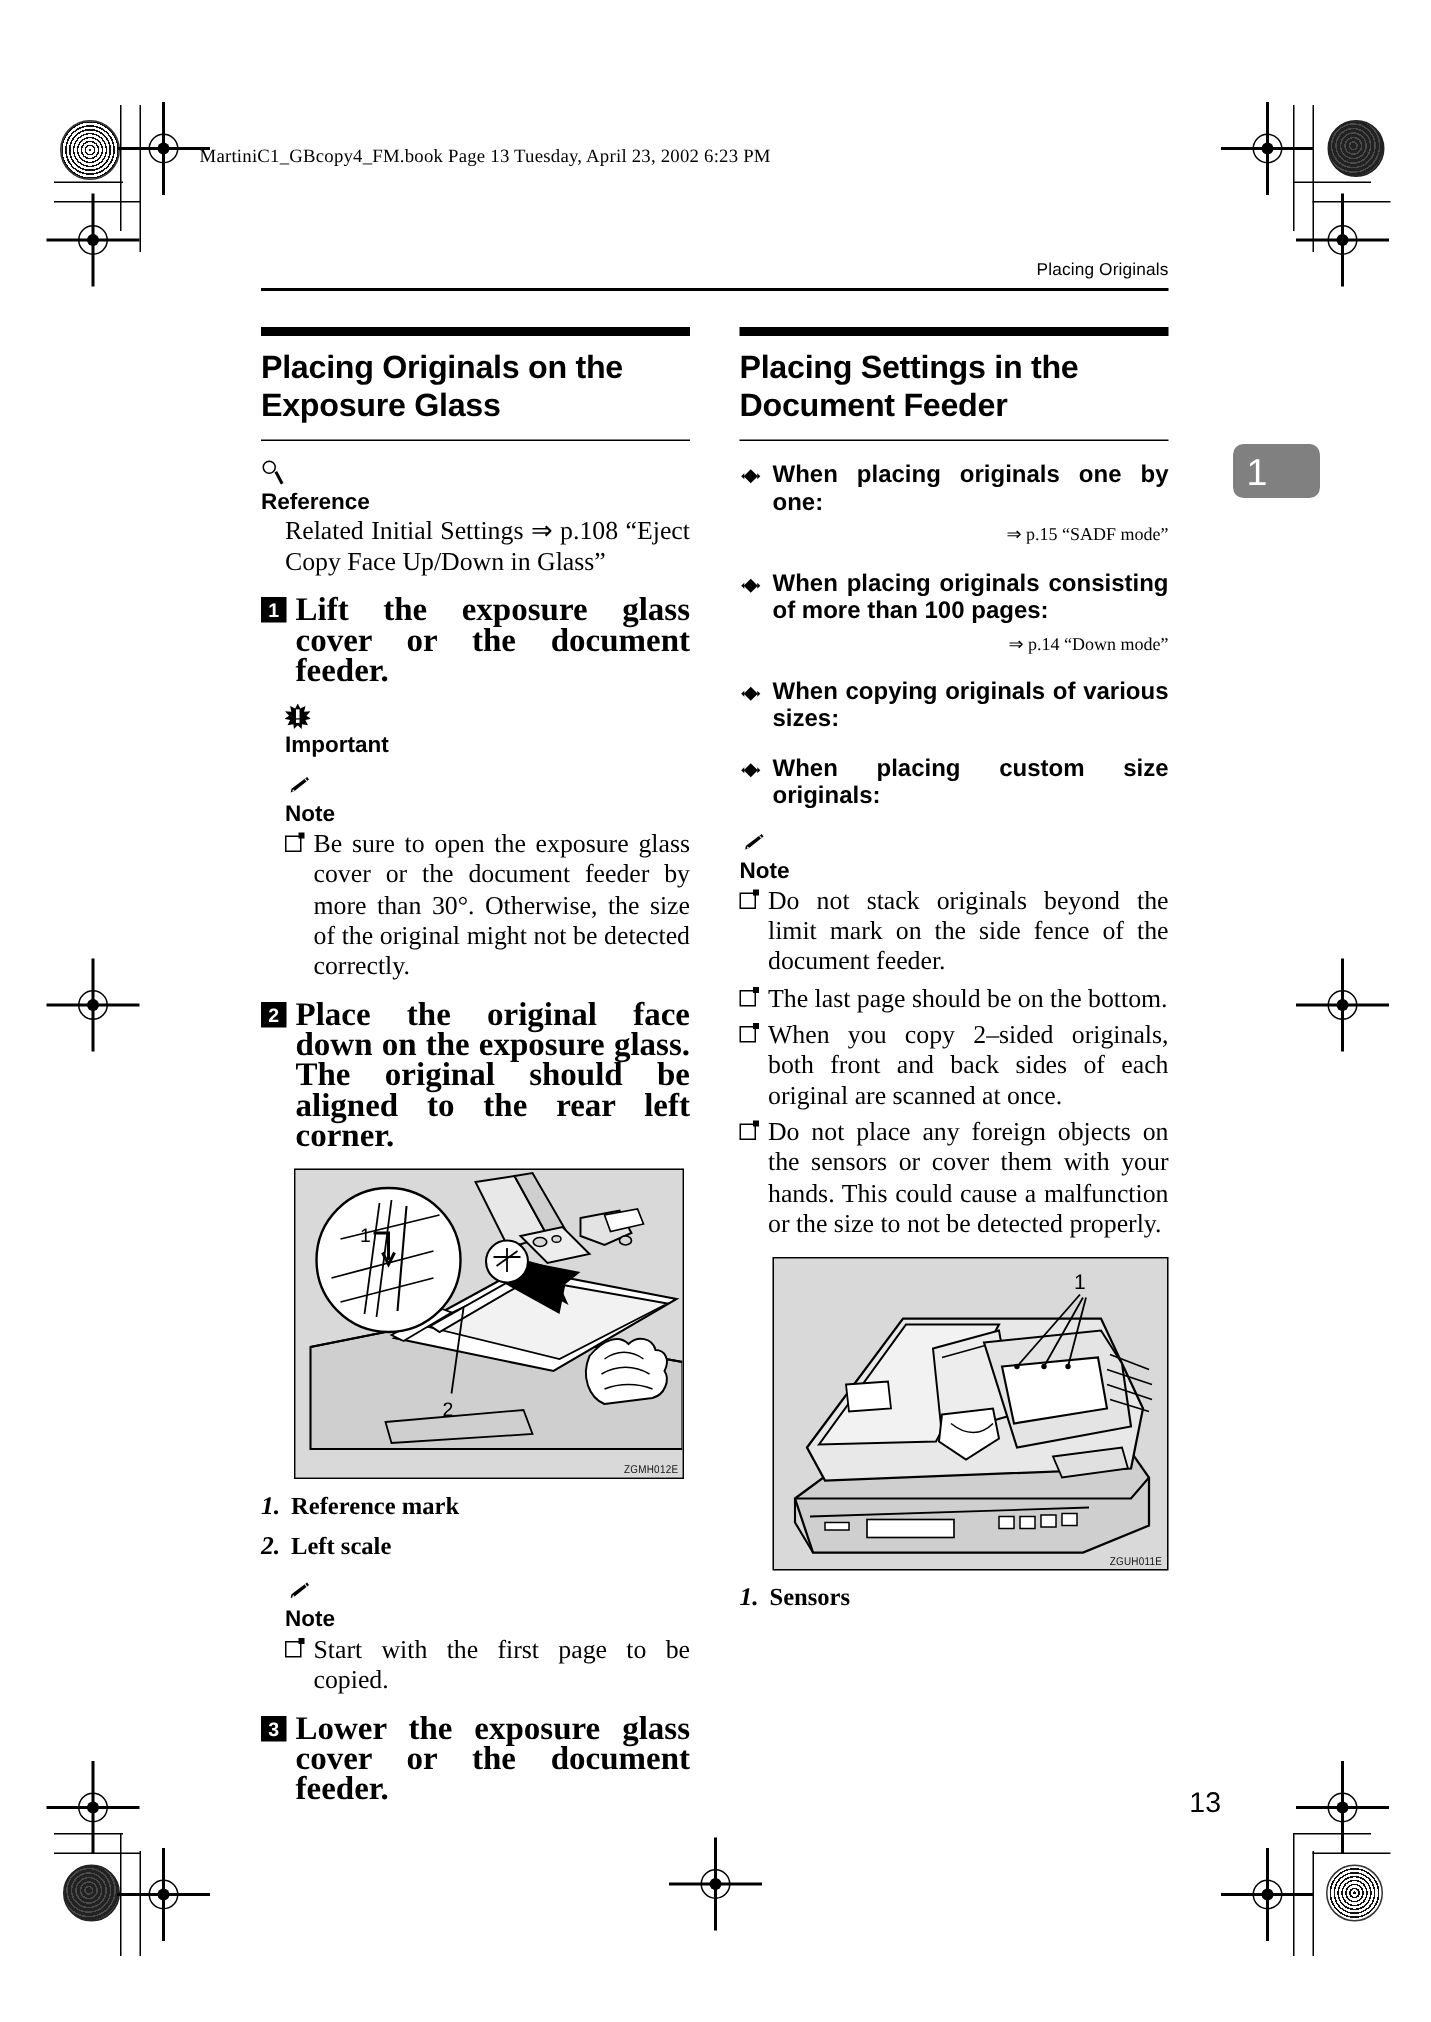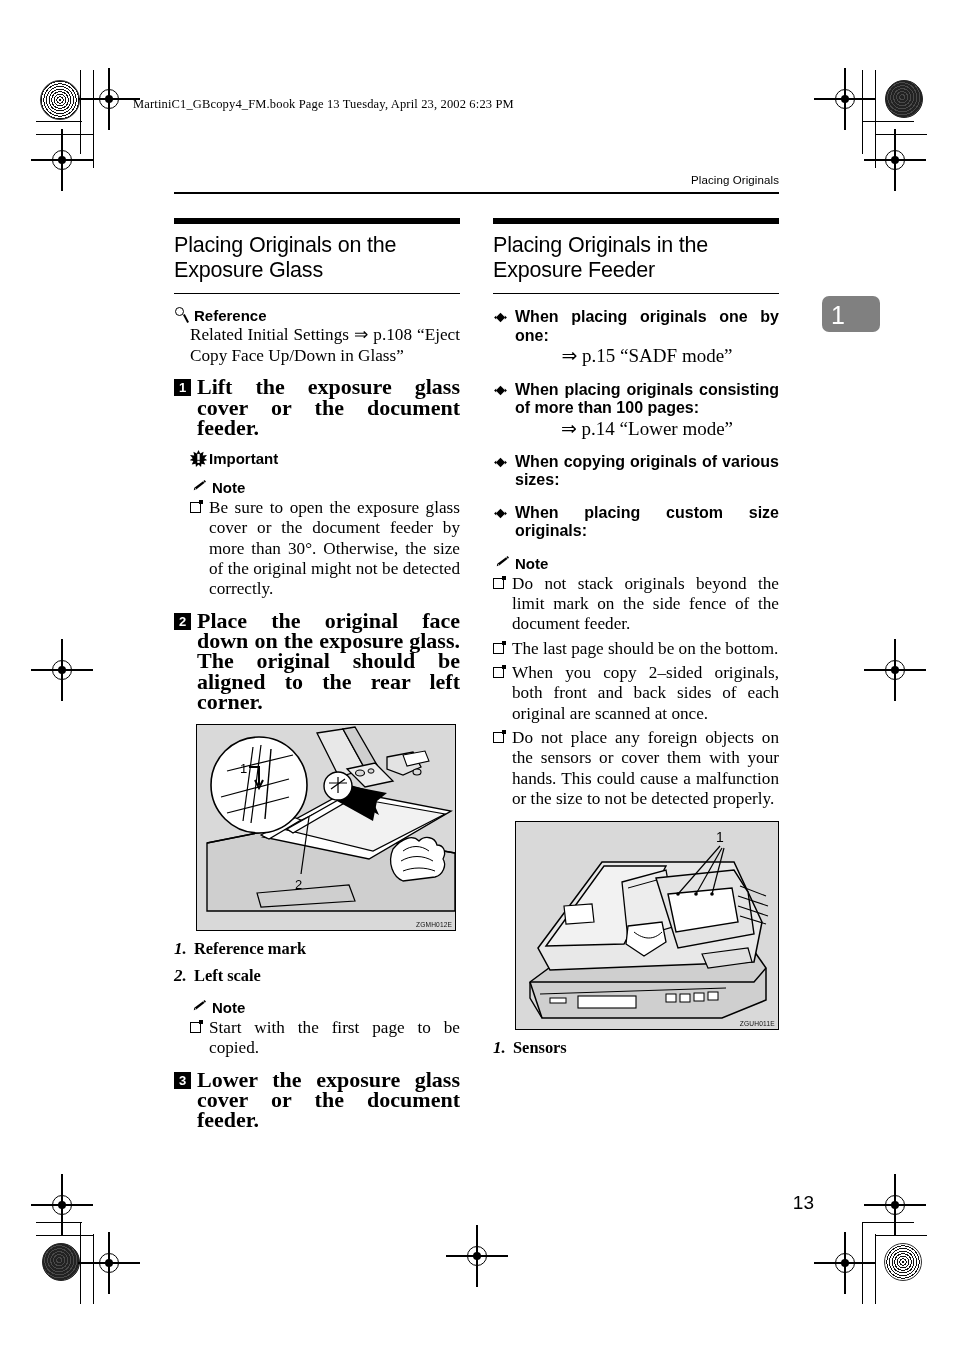--- a/index.html
+++ b/index.html
@@ -30,29 +30,29 @@
 
   .runhead{position:absolute;right:175px;top:174px;font-size:11.5px;
       font-family:"Liberation Sans",sans-serif;letter-spacing:.1px;}
   .rule-top{position:absolute;left:174px;top:192px;width:605px;height:1.6px;background:#000;}
 
   .col{position:absolute;top:218px;width:286px;}
   .col-left{left:174px;}
   .col-right{left:493px;}
 
   .secbar{width:100%;height:6px;background:#000;margin-bottom:9px;}
-  h1.sec{font-family:"Liberation Sans",sans-serif;font-weight:normal;
+  h1.sec{font-family:"Liberation Sans",sans-serif;font-weight:bold;
       font-size:21.5px;line-height:25px;margin:0 0 6px 0;letter-spacing:-.2px;}
   .sec-underline{width:100%;height:1.3px;background:#000;margin:10px 0 13px 0;}
 
   .body{font-size:17.2px;line-height:20.5px;text-align:justify;
         font-family:"Liberation Serif",serif;}
 
   
-  .lblrow{display:flex;align-items:flex-start;gap:2px;margin:9px 0 1px 0;}
+  .lblrow{display:flex;align-items:flex-start;gap:2px;margin:9px 0 1px 0;flex-direction:column;}
   .lblrow .lbl{font-family:"Liberation Sans",sans-serif;font-weight:bold;
        font-size:15px;line-height:17px;}
   .ico{flex:0 0 auto;display:inline-block;position:relative;}
 
   
   .ico-mag{width:17px;height:17px;margin-right:1px;}
   .ico-mag .g{position:absolute;left:1px;top:0px;width:9px;height:9px;
       border:1.7px solid #000;border-radius:50%;box-sizing:border-box;}
   .ico-mag .h{position:absolute;left:8.5px;top:8px;width:2px;height:9px;
       background:#000;transform:rotate(-28deg);transform-origin:top left;}
@@ -80,21 +80,21 @@
       line-height:17px;text-align:center;margin:2px 6px 0 0;}
   .steprow .tx{flex:1 1 auto;font-family:"Liberation Serif",serif;font-weight:bold;
       font-size:22px;line-height:20.3px;text-align:justify;}
 
   
   .diarow{display:flex;align-items:flex-start;margin:14px 0 0 0;}
   .diarow .dia{flex:0 0 auto;width:15px;height:15px;margin:2px 7px 0 0;position:relative;}
   .diarow .tx{flex:1 1 auto;font-family:"Liberation Sans",sans-serif;font-weight:bold;
       font-size:16px;line-height:18.5px;text-align:justify;}
   .diasub{font-family:"Liberation Serif",serif;font-weight:normal;
-      font-size:19px;line-height:20.3px;padding-left:22px;margin-top:1px;text-align:center;}
+      font-size:12px;line-height:20.3px;padding-left:22px;margin-top:1px;text-align:right;}
 
   
   .caprow{display:flex;align-items:flex-start;margin:7px 0 0 0;}
   .caprow .cn{flex:0 0 auto;font-family:"Liberation Serif",serif;font-weight:bold;
       font-style:italic;font-size:17px;line-height:20px;width:20px;}
   .caprow .ct{flex:1 1 auto;font-family:"Liberation Serif",serif;font-weight:bold;
       font-size:16.4px;line-height:20px;}
 
   
   .figbox{position:relative;border:1px solid #000;background:#d9d9d9;overflow:hidden;}
@@ -358,21 +358,21 @@
 
   <div class="steprow">
     <span class="num">3</span>
     <span class="tx">Lower the exposure glass cover or the document feeder.</span>
   </div>
 </div>
 
 <div class="col col-right">
 
   <div class="secbar"></div>
-  <h1 class="sec">Placing Originals in the Exposure Feeder</h1>
+  <h1 class="sec">Placing Settings in the Document Feeder</h1>
   <div class="sec-underline"></div>
 
 
   <div class="diarow">
     <span class="dia">
       <svg width="15" height="15" viewBox="0 0 16 16">
         <path d="M8 3 L13 8 L8 13 L3 8 Z" fill="#000"></path>
         <path d="M1.2 8 L3.4 5.8 L3.4 10.2 Z" fill="#000"></path>
         <path d="M14.8 8 L12.6 5.8 L12.6 10.2 Z" fill="#000"></path>
       </svg>
@@ -384,21 +384,21 @@
   <div class="diarow">
     <span class="dia">
       <svg width="15" height="15" viewBox="0 0 16 16">
         <path d="M8 3 L13 8 L8 13 L3 8 Z" fill="#000"></path>
         <path d="M1.2 8 L3.4 5.8 L3.4 10.2 Z" fill="#000"></path>
         <path d="M14.8 8 L12.6 5.8 L12.6 10.2 Z" fill="#000"></path>
       </svg>
     </span>
     <span class="tx">When placing originals consisting of more than 100 pages:</span>
   </div>
-  <div class="diasub">⇒ p.14 “Lower mode”</div>
+  <div class="diasub">⇒ p.14 “Down mode”</div>
 
   <div class="diarow">
     <span class="dia">
       <svg width="15" height="15" viewBox="0 0 16 16">
         <path d="M8 3 L13 8 L8 13 L3 8 Z" fill="#000"></path>
         <path d="M1.2 8 L3.4 5.8 L3.4 10.2 Z" fill="#000"></path>
         <path d="M14.8 8 L12.6 5.8 L12.6 10.2 Z" fill="#000"></path>
       </svg>
     </span>
     <span class="tx">When copying originals of various sizes:</span>

